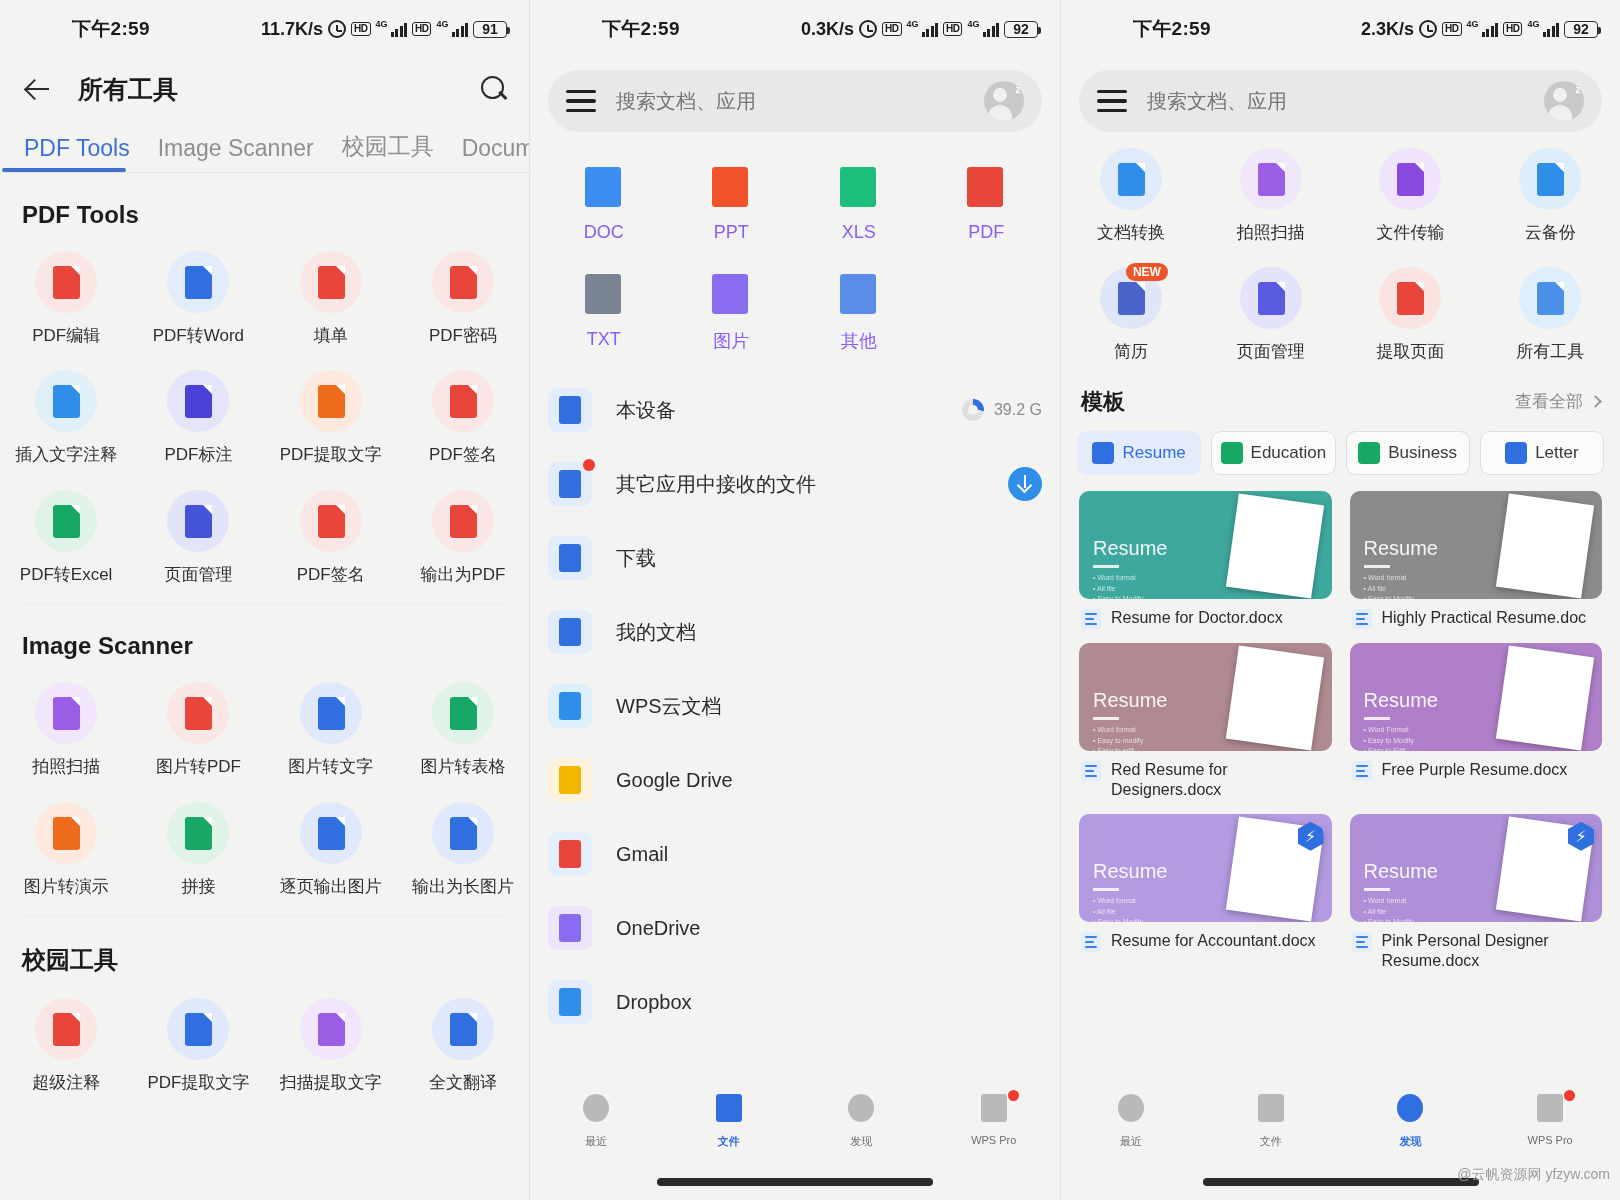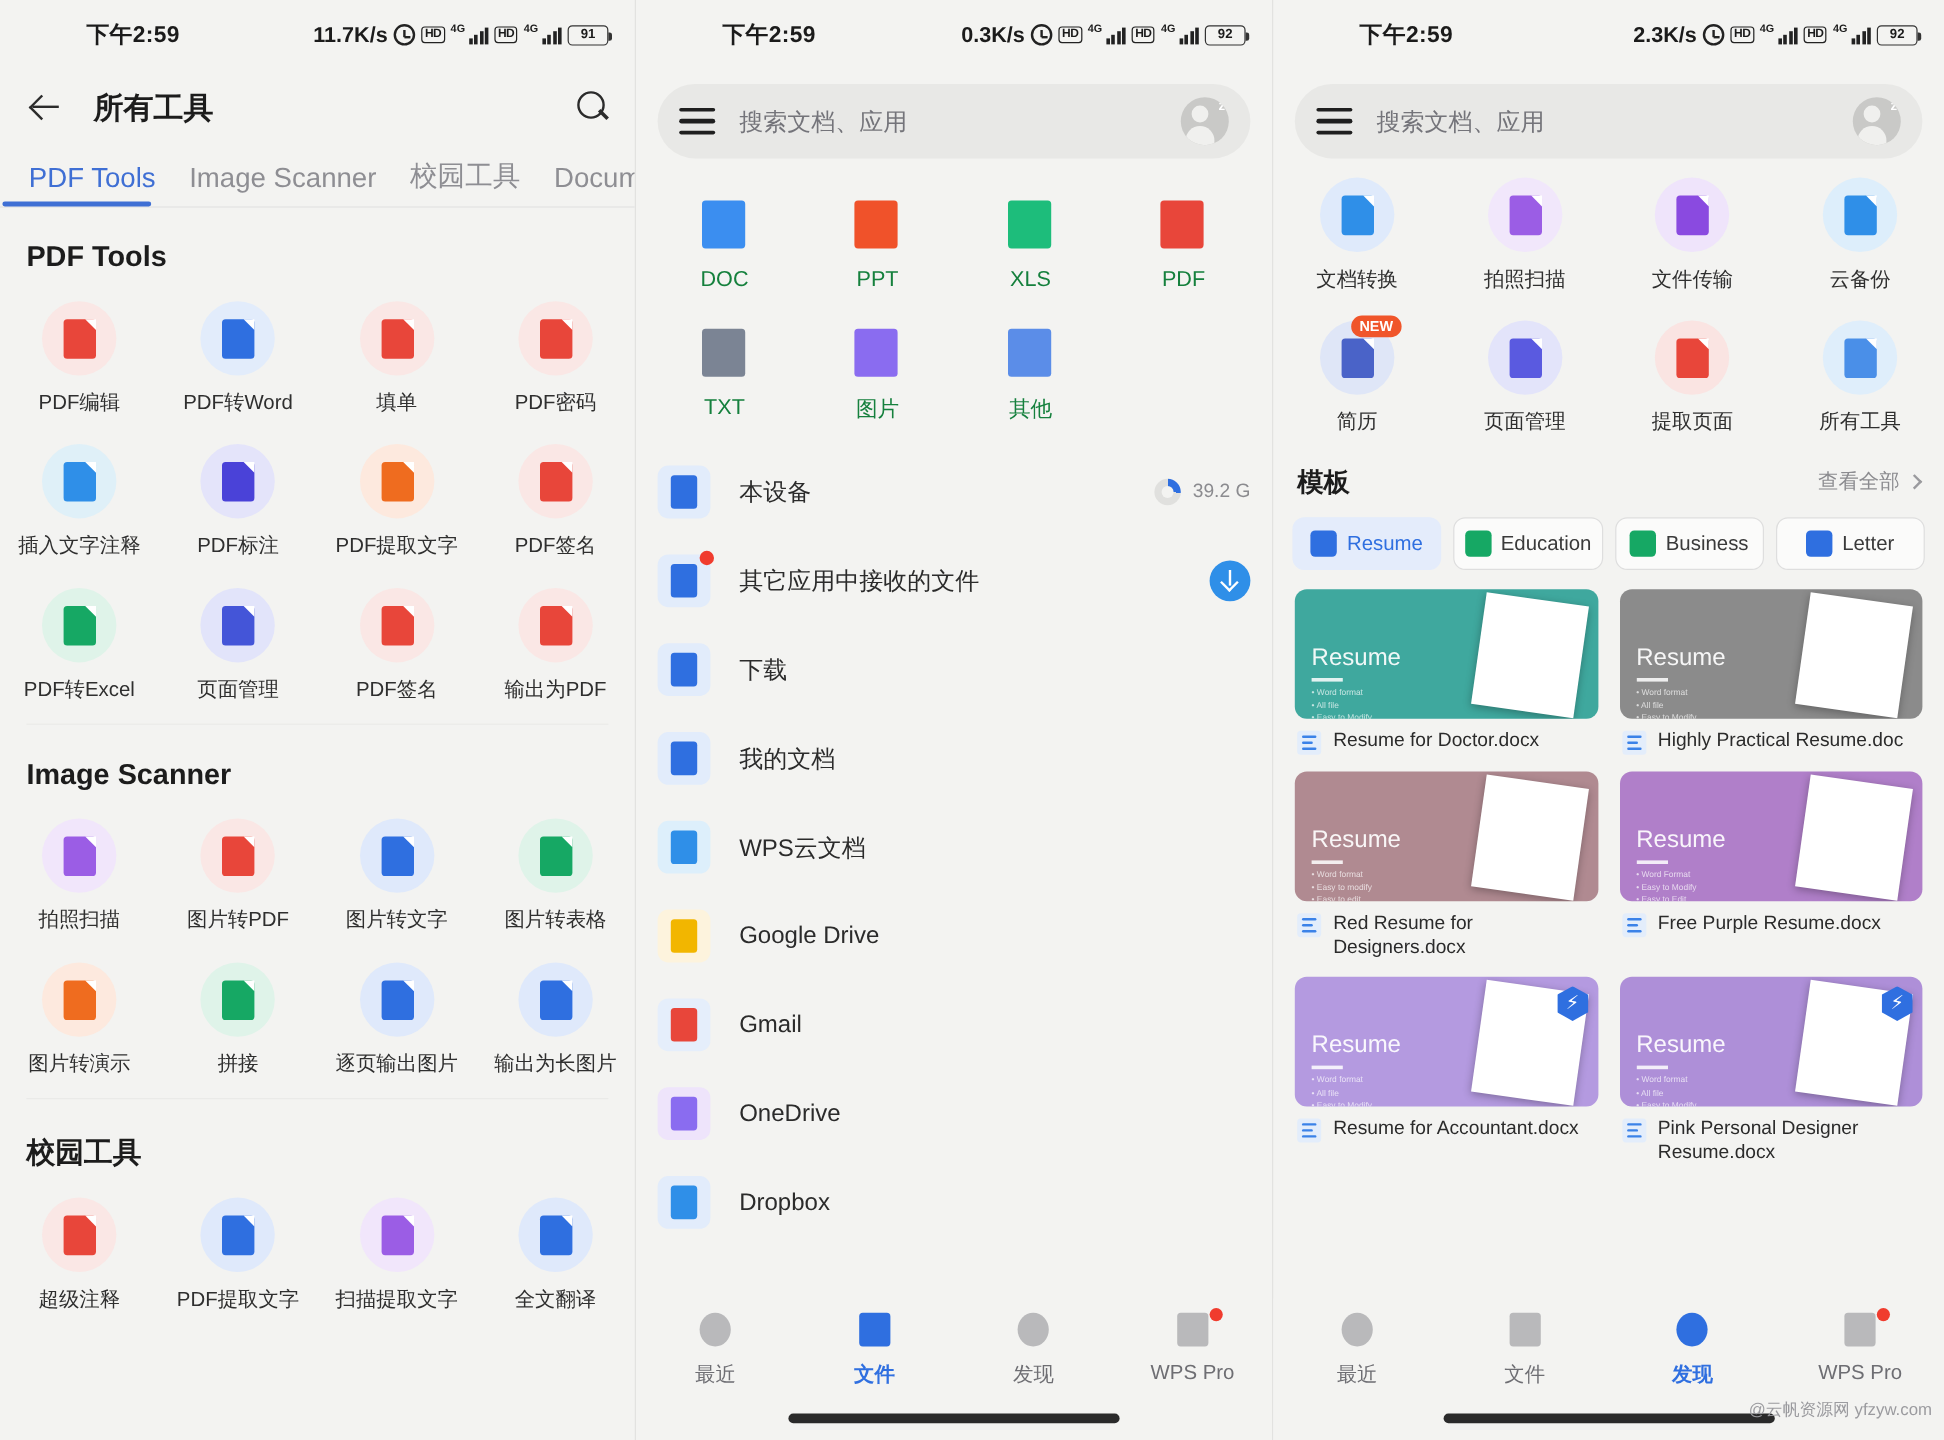--- a/index.html
+++ b/index.html
@@ -18,21 +18,21 @@
   .sb-speed { font-size:18px; font-weight:bold; }
   .ico-alarm { width:18px; height:18px; border:2px solid #222; border-radius:50%; position:relative; }
   .ico-alarm:before { content:""; position:absolute; left:6px; top:3px; width:2px; height:6px; background:#222; }
   .ico-alarm:after { content:""; position:absolute; left:7px; top:8px; width:5px; height:2px; background:#222; }
   .ico-hd { font-size:10px; font-weight:bold; border:1.5px solid #222; border-radius:3px; padding:0 2px; line-height:12px; letter-spacing:-.5px; }
   .ico-4g { font-size:9px; font-weight:bold; position:relative; top:-5px; margin-right:-2px;}
   .bars { display:flex; align-items:flex-end; gap:1.5px; height:15px; }
   .bars i { width:3px; background:#222; display:block; }
   .bars i:nth-child(1){height:5px;} .bars i:nth-child(2){height:8px;}
   .bars i:nth-child(3){height:11px;} .bars i:nth-child(4){height:14px;}
-  .batt { width:34px; height:17px; border:1.5px solid #333; border-radius:4px; display:flex; align-items:center; justify-content:center; font-size:11px; font-weight:bold; position:relative; }
+  .batt { width:34px; height:17px; border:1.5px solid #333; border-radius:4px; display:flex; align-items:center; justify-content:center; font-size:14px; font-weight:bold; position:relative; }
   .batt:after { content:""; position:absolute; right:-4px; top:5px; width:3px; height:7px; background:#333; border-radius:0 2px 2px 0; }
 
   
   .p1-appbar { height:62px; display:flex; align-items:center; padding:0 20px; }
   .backarrow { width:34px; height:34px; position:relative; cursor:pointer; }
   .backarrow:before { content:""; position:absolute; left:7px; top:16px; width:22px; height:2.4px; background:#2b2b2b; }
   .backarrow:after { content:""; position:absolute; left:7px; top:10px; width:13px; height:13px; border-left:2.4px solid #2b2b2b; border-bottom:2.4px solid #2b2b2b; transform:rotate(45deg); }
   .p1-title { font-size:25px; font-weight:bold; color:#1c1c1c; margin-left:24px; }
   .searchglass { margin-left:auto; width:30px; height:30px; position:relative; }
   .searchglass:before { content:""; position:absolute; left:2px; top:2px; width:19px; height:19px; border:2.6px solid #2b2b2b; border-radius:50%; }
@@ -62,39 +62,39 @@
   .hamb i { display:block; height:3.4px; background:#1f1f1f; border-radius:2px; }
   .srchplace { margin-left:20px; font-size:20px; color:#74747a; }
   .avatar { margin-left:auto; width:40px; height:40px; border-radius:50%; background:#c9c9c7; position:relative; overflow:hidden; }
   .avatar:before { content:""; position:absolute; left:9px; top:7px; width:14px; height:14px; border-radius:50%; background:#f0f0ee; }
   .avatar:after { content:""; position:absolute; left:4px; top:24px; width:24px; height:18px; border-radius:12px 12px 0 0; background:#f0f0ee; }
   .avz { position:absolute; right:3px; top:2px; font-size:11px; color:#fff; font-weight:bold; z-index:3; }
 
   .ftypes { display:grid; grid-template-columns:repeat(4,1fr); padding:18px 10px 0; }
   .ftile { display:flex; flex-direction:column; align-items:center; padding:14px 0; }
   .ftile .fg { width:46px; height:46px; position:relative; }
-  .ftile .flbl { margin-top:12px; font-size:18px; color:#15803d; }
+  .ftile .flbl { margin-top:12px; font-size:18px; color:#8b5cf6; }
 
   .flist { margin-top:6px; }
   .frow { display:flex; align-items:center; height:74px; padding:0 18px; }
   .frow .fico { width:44px; height:44px; border-radius:9px; position:relative; display:flex; align-items:center; justify-content:center; }
   .frow .ftext { margin-left:24px; font-size:20px; color:#2b2b2b; }
   .frow .fright { margin-left:auto; display:flex; align-items:center; gap:10px; font-size:16px; color:#8b8b8f; }
   .ringchart { width:22px; height:22px; border-radius:50%; background:conic-gradient(#2f6fe0 0 26%, #e0e0de 0 100%); position:relative; }
   .ringchart:after { content:""; position:absolute; left:6px; top:6px; width:10px; height:10px; border-radius:50%; background:#f3f3f1; }
   .dlbtn { width:34px; height:34px; border-radius:50%; background:#2f8fe8; position:relative; }
   .dlbtn:before { content:""; position:absolute; left:16px; top:8px; width:2.4px; height:13px; background:#fff; }
   .dlbtn:after { content:""; position:absolute; left:11px; top:13px; width:9px; height:9px; border-right:2.4px solid #fff; border-bottom:2.4px solid #fff; transform:rotate(45deg); }
   .reddot { position:absolute; right:-3px; top:-3px; width:12px; height:12px; border-radius:50%; background:#f03c2e; }
 
   
   .botnav { position:absolute; left:0; bottom:0; width:100%; height:118px; background:#f3f3f1; display:flex; align-items:flex-start; padding-top:10px; }
   .nav { flex:1; display:flex; flex-direction:column; align-items:center; position:relative; }
   .nav .nico { width:34px; height:34px; position:relative; }
-  .nav .nlbl { margin-top:8px; font-size:17px; color:#6e6e73; }
+  .nav .nlbl { margin-top:8px; font-size:11px; color:#6e6e73; }
   .nav.on .nlbl { color:#2f6fe0; font-weight:bold; }
   .homebar { position:absolute; left:50%; transform:translateX(-50%); bottom:14px; width:276px; height:8px; background:#2a2a2a; border-radius:4px; }
 
   
   .tpl-head { display:flex; align-items:center; padding:16px 20px 4px; }
   .tpl-head .t { font-size:22px; font-weight:bold; color:#1c1c1c; }
   .tpl-head .a { margin-left:auto; font-size:17px; color:#8b8b8f; display:flex; align-items:center; gap:8px; }
   .chev { width:9px; height:9px; border-right:2px solid #9a9a9e; border-top:2px solid #9a9a9e; transform:rotate(45deg); }
   .chips { display:flex; gap:10px; padding:10px 16px 4px; }
   .chip { flex:1; height:44px; border-radius:10px; border:1px solid #dedede; background:#fbfbfa; display:flex; align-items:center; justify-content:center; gap:8px; font-size:17px; color:#3a3a3a; }

